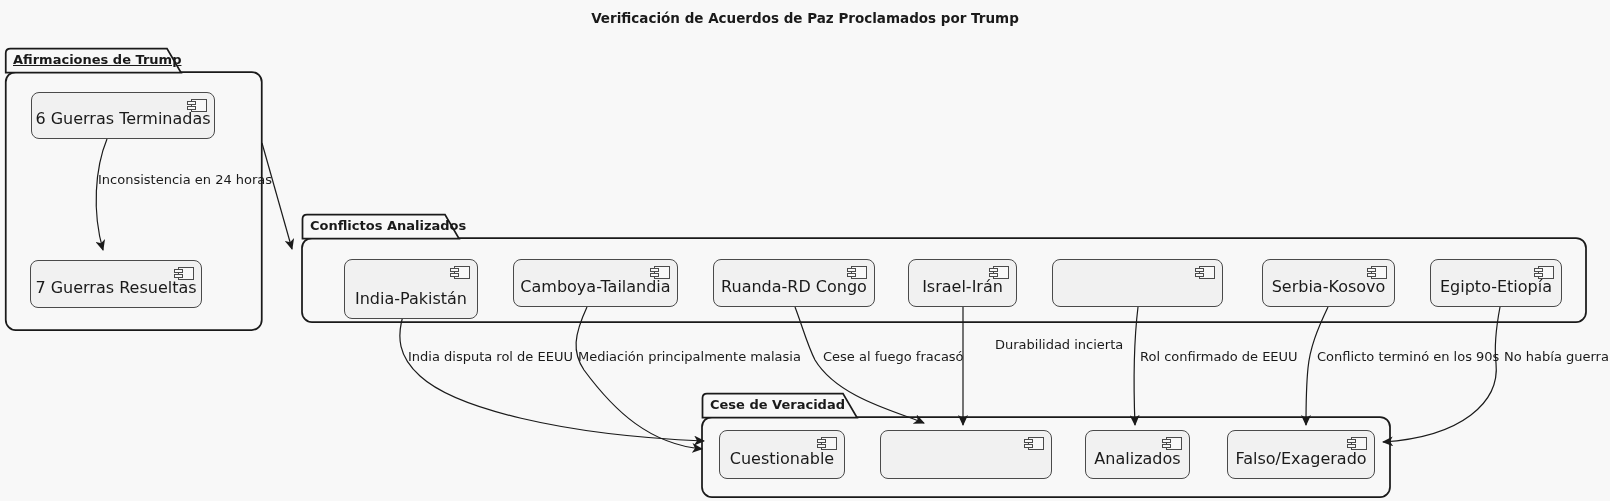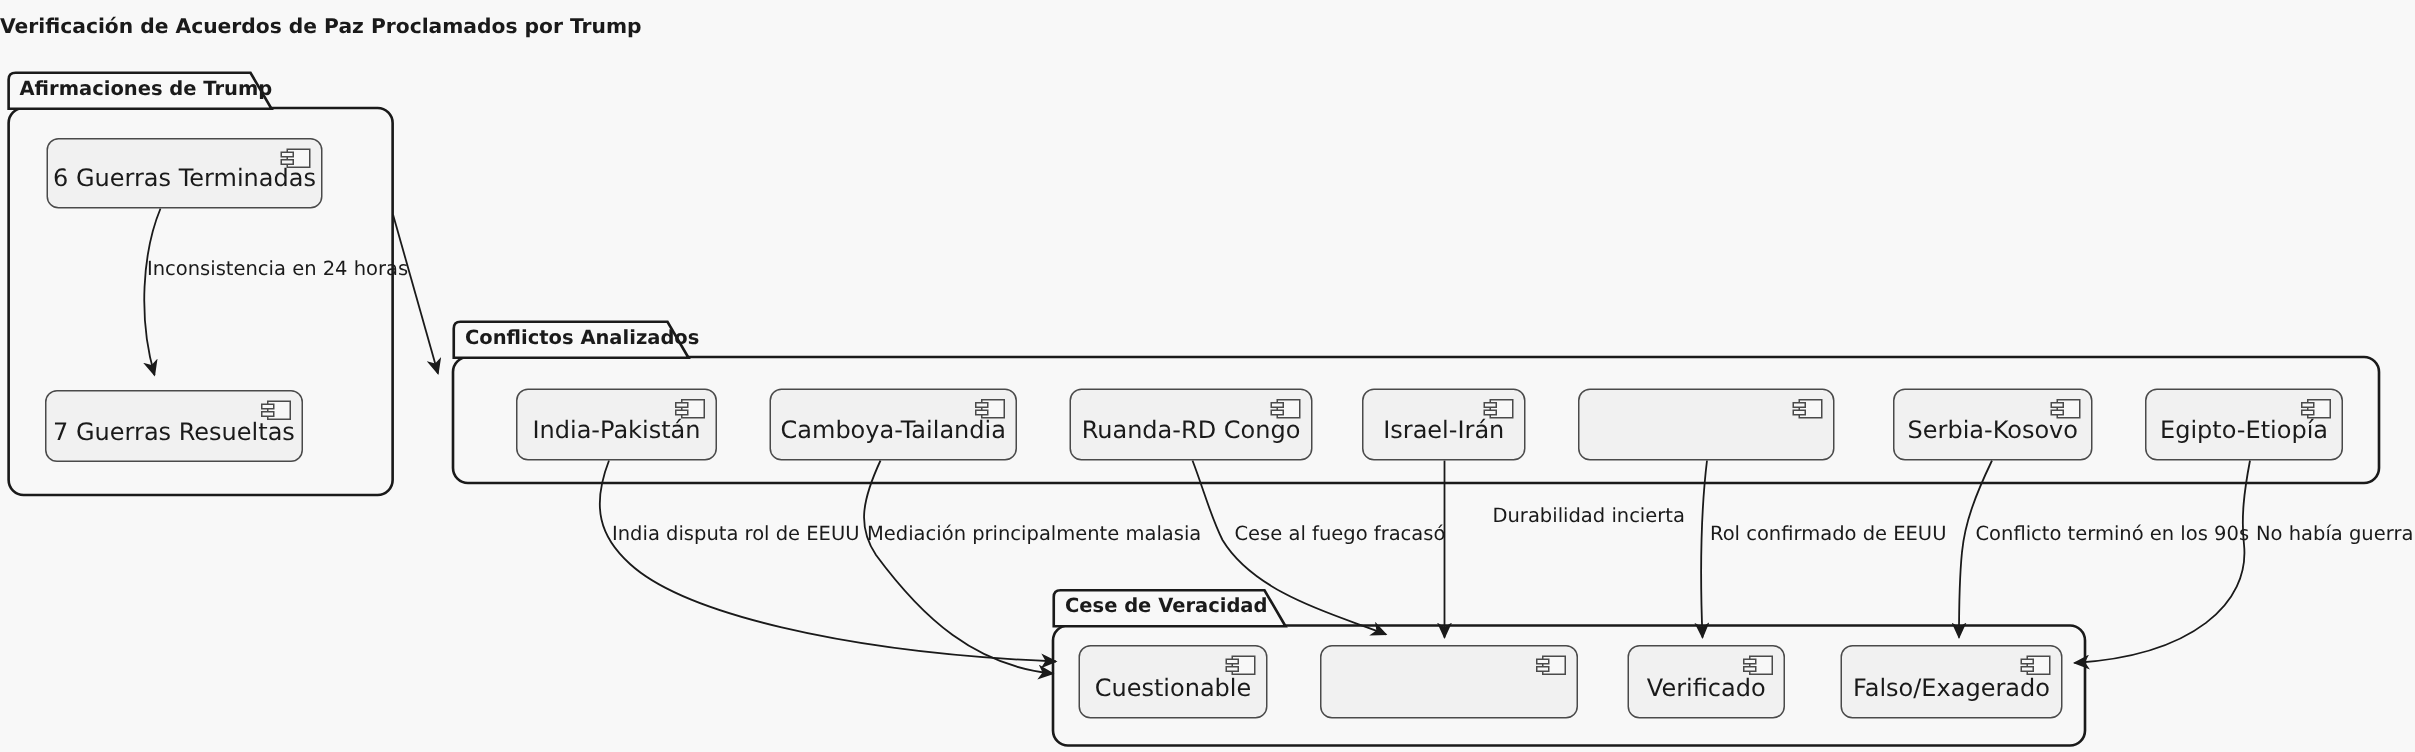--- a/index.html
+++ b/index.html
@@ -4,21 +4,21 @@
 <style>
   :root{
     --bg:#F8F8F8; --comp-fill:#F1F1F1; --line:#1A1A1A; --comp-border:#4A4A4A; --text:#1A1A1A;
   }
   html,body{margin:0;padding:0;background:var(--bg);}
   .canvas{
     position:relative;width:1610px;height:501px;background:var(--bg);
     font-family:"DejaVu Sans","Liberation Sans",sans-serif;color:var(--text);overflow:hidden;
   }
   .title{
-    position:absolute;left:0;top:10px;width:100%;
+    position:absolute;left:0;top:10px;width:100%;text-align:center;
     font-size:13.5px;font-weight:bold;white-space:nowrap;
   }
   svg.layer{position:absolute;left:0;top:0;}
   .pkg-label{
     position:absolute;font-size:13px;font-weight:bold;white-space:nowrap;
   }
   .comp{
     position:absolute;background:var(--comp-fill);border:1px solid var(--comp-border);
     border-radius:8px;box-sizing:border-box;display:flex;align-items:flex-end;justify-content:center;
   }
@@ -61,42 +61,42 @@
     <path d="M587,307 C574,335 572,352 584,370 C615,412 650,444 702,449" fill="none" stroke="var(--line)" stroke-width="1.2" marker-end="url(#arrow)"></path>
     <path d="M795,307 C803,328 807,344 815,360 C838,398 898,412 924,423" fill="none" stroke="var(--line)" stroke-width="1.2" marker-end="url(#arrow)"></path>
     <path d="M963,307 L963,425" fill="none" stroke="var(--line)" stroke-width="1.2" marker-end="url(#arrow)"></path>
     <path d="M1138,307 C1134,340 1133,375 1135,425" fill="none" stroke="var(--line)" stroke-width="1.2" marker-end="url(#arrow)"></path>
     <path d="M1328,307 C1317,330 1310,348 1308,368 C1306,388 1306,405 1306,425" fill="none" stroke="var(--line)" stroke-width="1.2" marker-end="url(#arrow)"></path>
     <path d="M1500,307 C1496,328 1494,345 1496,363 C1500,402 1462,437 1383,442" fill="none" stroke="var(--line)" stroke-width="1.2" marker-end="url(#arrow)"></path>
   </svg>
 
   <div class="title">Verificación de Acuerdos de Paz Proclamados por Trump</div>
 
-  <div class="pkg-label" style="left:13px;top:52px;">Afirmaciones de Trump</div>
+  <div class="pkg-label" style="left:13px;top:52px;text-decoration:underline;">Afirmaciones de Trump</div>
   <div class="pkg-label" style="left:310px;top:218px;">Conflictos Analizados</div>
   <div class="pkg-label" style="left:710px;top:397px;">Cese de Veracidad</div>
 
   <div class="comp" style="left:31px;top:92px;width:184px;height:47px;">
     <svg class="cicon" width="22" height="16" viewBox="0 0 22 16">
         <rect x="5.5" y="1.5" width="15" height="12" fill="var(--bg)" stroke="var(--comp-border)"></rect>
         <rect x="1.5" y="3.5" width="8" height="3" fill="var(--bg)" stroke="var(--comp-border)"></rect>
         <rect x="1.5" y="8.5" width="8" height="3" fill="var(--bg)" stroke="var(--comp-border)"></rect>
       </svg>
     <span class="clabel">6 Guerras Terminadas</span>
   </div>
   <div class="comp" style="left:30px;top:260px;width:172px;height:48px;">
     <svg class="cicon" width="22" height="16" viewBox="0 0 22 16">
         <rect x="5.5" y="1.5" width="15" height="12" fill="var(--bg)" stroke="var(--comp-border)"></rect>
         <rect x="1.5" y="3.5" width="8" height="3" fill="var(--bg)" stroke="var(--comp-border)"></rect>
         <rect x="1.5" y="8.5" width="8" height="3" fill="var(--bg)" stroke="var(--comp-border)"></rect>
       </svg>
     <span class="clabel">7 Guerras Resueltas</span>
   </div>
 
-  <div class="comp" style="left:344px;top:259px;width:134px;height:48px;">
+  <div class="comp" style="left:344px;top:259px;width:134px;height:60px;">
     <svg class="cicon" width="22" height="16" viewBox="0 0 22 16">
         <rect x="5.5" y="1.5" width="15" height="12" fill="var(--bg)" stroke="var(--comp-border)"></rect>
         <rect x="1.5" y="3.5" width="8" height="3" fill="var(--bg)" stroke="var(--comp-border)"></rect>
         <rect x="1.5" y="8.5" width="8" height="3" fill="var(--bg)" stroke="var(--comp-border)"></rect>
       </svg>
     <span class="clabel">India-Pakistán</span>
   </div>
   <div class="comp" style="left:513px;top:259px;width:165px;height:48px;">
     <svg class="cicon" width="22" height="16" viewBox="0 0 22 16">
         <rect x="5.5" y="1.5" width="15" height="12" fill="var(--bg)" stroke="var(--comp-border)"></rect>
@@ -159,21 +159,21 @@
         <rect x="1.5" y="3.5" width="8" height="3" fill="var(--bg)" stroke="var(--comp-border)"></rect>
         <rect x="1.5" y="8.5" width="8" height="3" fill="var(--bg)" stroke="var(--comp-border)"></rect>
       </svg>
   </div>
   <div class="comp" style="left:1085px;top:430px;width:105px;height:49px;">
     <svg class="cicon" width="22" height="16" viewBox="0 0 22 16">
         <rect x="5.5" y="1.5" width="15" height="12" fill="var(--bg)" stroke="var(--comp-border)"></rect>
         <rect x="1.5" y="3.5" width="8" height="3" fill="var(--bg)" stroke="var(--comp-border)"></rect>
         <rect x="1.5" y="8.5" width="8" height="3" fill="var(--bg)" stroke="var(--comp-border)"></rect>
       </svg>
-    <span class="clabel">Verificado</span>
+    <span class="clabel">Analizados</span>
   </div>
   <div class="comp" style="left:1227px;top:430px;width:148px;height:49px;">
     <svg class="cicon" width="22" height="16" viewBox="0 0 22 16">
         <rect x="5.5" y="1.5" width="15" height="12" fill="var(--bg)" stroke="var(--comp-border)"></rect>
         <rect x="1.5" y="3.5" width="8" height="3" fill="var(--bg)" stroke="var(--comp-border)"></rect>
         <rect x="1.5" y="8.5" width="8" height="3" fill="var(--bg)" stroke="var(--comp-border)"></rect>
       </svg>
     <span class="clabel">Falso/Exagerado</span>
   </div>
 

